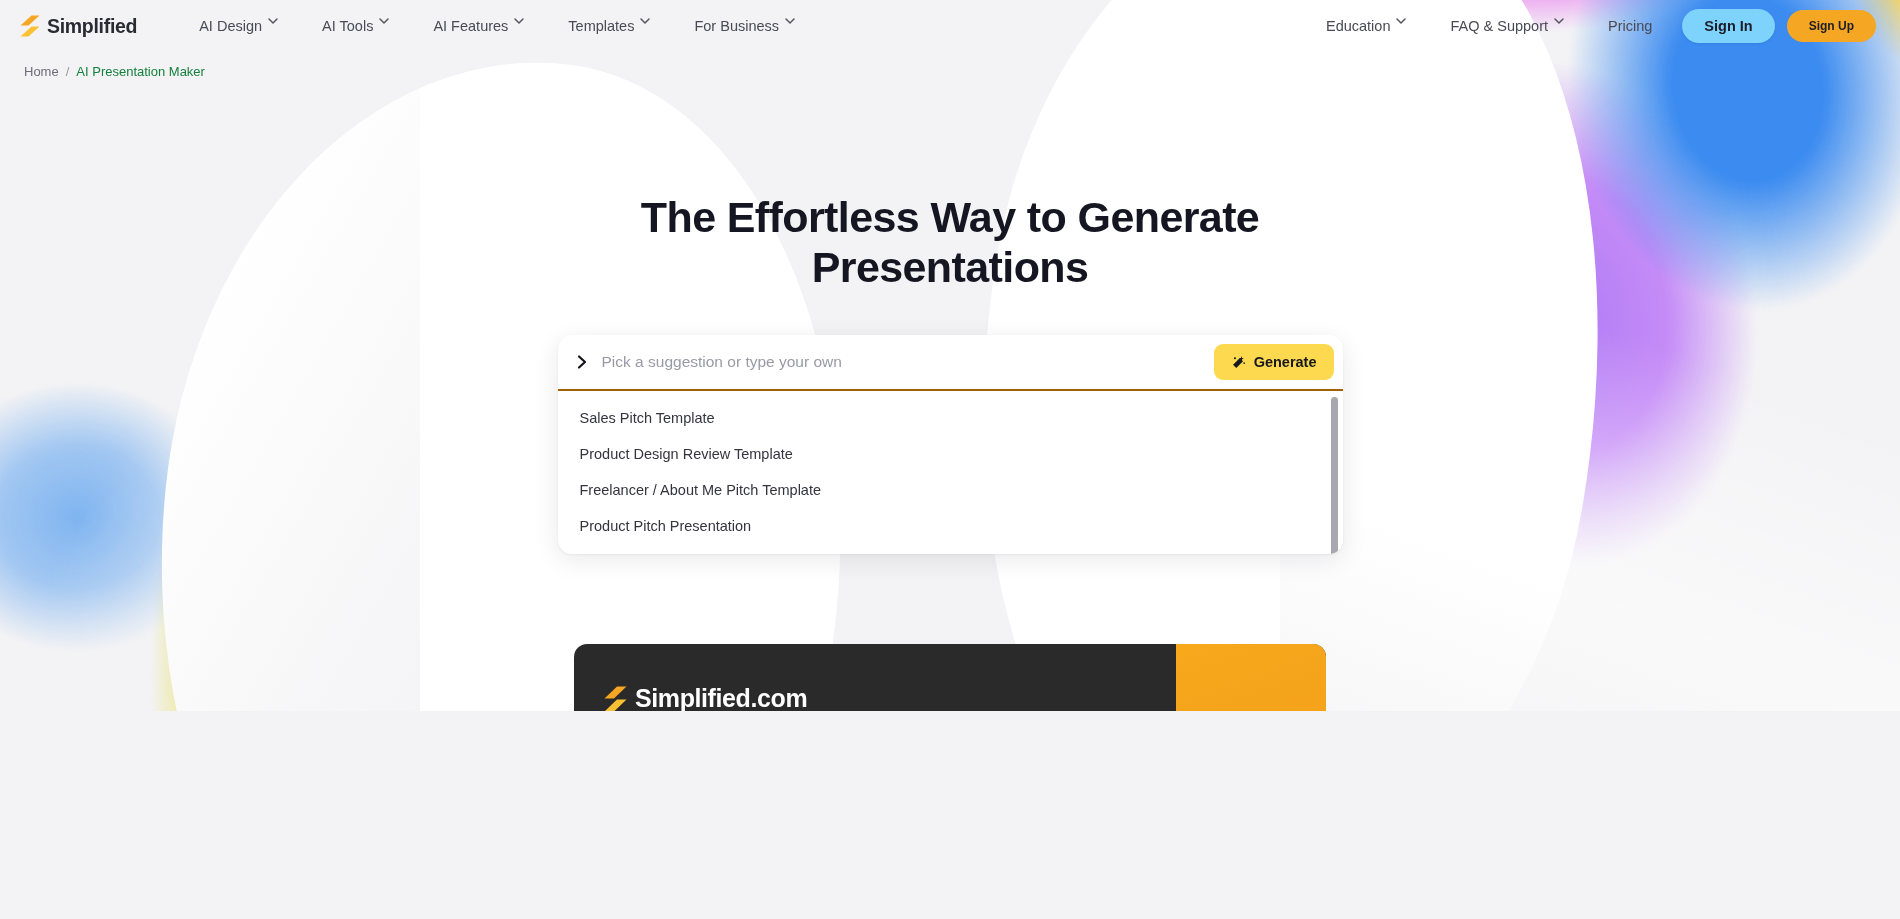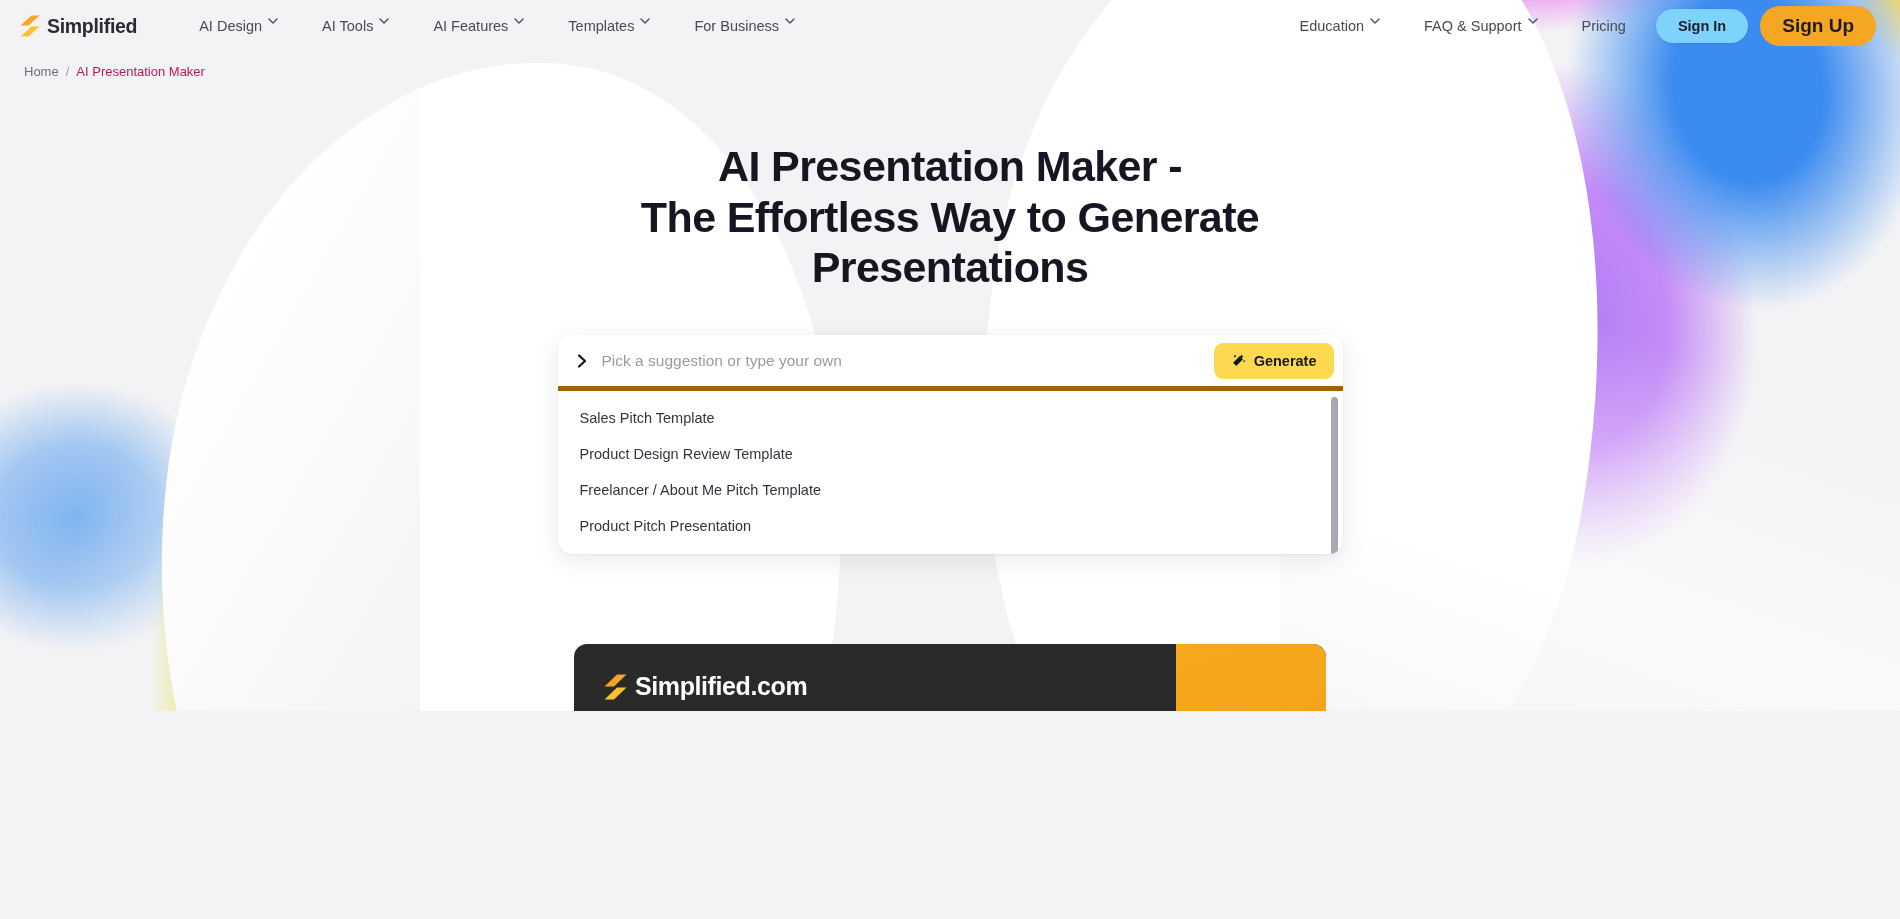--- a/index.html
+++ b/index.html
@@ -80,36 +80,36 @@
   .btn-signin {
     background:#7dd3fc; color:#1d1d27;
     font-size:14.5px; font-weight:bold;
     padding:9px 22px; border-radius:22px; border:none;
     cursor:pointer; margin-left:8px;
     box-shadow:0 1px 3px rgba(0,0,0,0.08);
     font-family:"Liberation Sans", sans-serif;
   }
   .btn-signup {
     background:#f5a623; color:#1d1d27;
-    font-size:19px; font-weight:bold;
+    font-size:12px; font-weight:bold;
     padding:9px 22px; border-radius:22px; border:none;
     cursor:pointer; margin-left:12px;
     font-family:"Liberation Sans", sans-serif;
   }
 
   
   .breadcrumb {
     position:relative; z-index:6;
     padding:12px 0 0 24px;
     font-size:13px; color:#3c3c46;
     display:flex; align-items:center; gap:7px;
   }
   .crumb-home { color:#6d6d78; cursor:pointer; }
   .crumb-sep { color:#9a9aa4; }
-  .crumb-current { color:#be185d; }
+  .crumb-current { color:#15803d; }
 
   
   .hero { position:relative; z-index:5; text-align:center; padding-top:62px; }
   .hero h1 {
     font-size:43px; line-height:1.18; font-weight:bold;
     color:#161622; letter-spacing:-0.6px;
     max-width:780px; margin:0 auto;
   }
   .hero-sub {
     margin-top:32px; font-size:17.5px; color:#55555f; font-weight:normal;
@@ -122,21 +122,21 @@
   }
   .prompt-card {
     background:#ffffff;
     border-radius:14px;
     box-shadow:0 6px 26px rgba(20,20,40,0.09), 0 1px 3px rgba(20,20,40,0.05);
     overflow:hidden;
   }
   .prompt-row {
     display:flex; align-items:center;
     height:56px; padding:0 9px 0 18px;
-    border-bottom:5px solid #a16207;
+    border-bottom:2px solid #a16207;
   }
   .chev-right { width:12px; height:16px; flex:0 0 auto; margin-right:14px; }
   .prompt-input {
     flex:1; border:none; outline:none;
     font-size:15.5px; color:#2a2a33;
     font-family:"Liberation Sans", sans-serif;
     background:transparent;
   }
   .prompt-input::placeholder { color:#9a9aa6; }
   .btn-generate {
@@ -179,21 +179,21 @@
     border-radius:13px;
     overflow:hidden;
   }
   .preview-orange {
     position:absolute; top:0; right:0;
     width:150px; height:132px;
     background:linear-gradient(160deg, #f7a81b 0%, #f2a01a 100%);
     border-bottom-left-radius:26px;
   }
   .preview-brand {
-    position:absolute; top:28px; left:30px;
+    position:absolute; top:40px; left:30px;
     display:flex; align-items:center; gap:8px;
   }
   .preview-brand-mark { width:23px; height:26px; }
   .preview-brand-text {
     font-size:25px; font-weight:bold; color:#ffffff; letter-spacing:-0.4px;
   }
   .slide {
     position:absolute; left:376px; top:106px;
     width:288px; height:120px;
     background:
@@ -310,21 +310,21 @@
   </div>
 
   <div class="breadcrumb">
     <span class="crumb-home">Home</span>
     <span class="crumb-sep">/</span>
     <span class="crumb-current">AI Presentation Maker</span>
   </div>
 
   <div class="hero">
     <h1>
-      <span>AI Presentation Maker -</span><br>
+      <br>
       <span>The Effortless Way to Generate</span><br>
       <span>Presentations</span>
     </h1>
   </div>
 
   <div class="prompt-wrap">
     <div class="prompt-card">
 
       <div class="prompt-row">
         <svg class="chev-right" viewBox="0 0 12 16">

